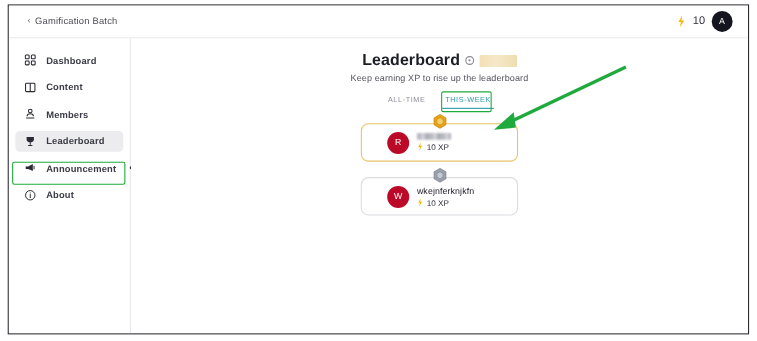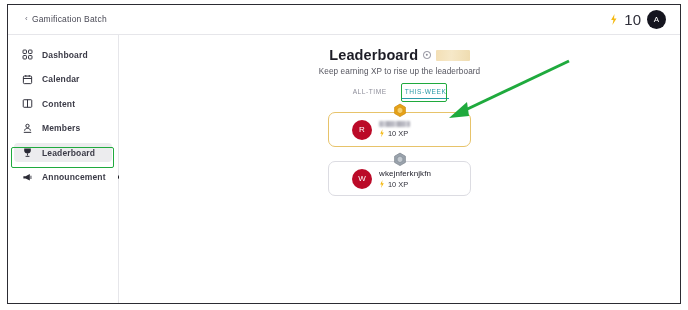--- a/index.html
+++ b/index.html
@@ -63,21 +63,21 @@
     gap: 6px;
   }
   .bolt {
     display: inline-block;
     width: 9px;
     height: 11px;
     background: #f5b912;
     clip-path: polygon(58% 0%, 20% 55%, 46% 55%, 34% 100%, 80% 42%, 52% 42%);
   }
   .xp-count {
-    font-size: 15px;
+    font-size: 10px;
     color: #2f2f3a;
   }
   .avatar-top {
     width: 19px;
     height: 19px;
     border-radius: 50%;
     background: #15151f;
     color: #ffffff;
     font-size: 8px;
     display: flex;
@@ -352,29 +352,20 @@
         <svg width="11" height="11" viewBox="0 0 16 16" fill="none" stroke="#2a2a35" stroke-width="1.4">
           <rect x="1.5" y="1.5" width="5" height="5" rx="1"></rect>
           <rect x="9.5" y="1.5" width="5" height="5" rx="1"></rect>
           <rect x="1.5" y="9.5" width="5" height="5" rx="1"></rect>
           <rect x="9.5" y="9.5" width="5" height="5" rx="1"></rect>
         </svg>
       </span>
       <span class="nav-label">Dashboard</span>
     </div>
 
-    <div class="nav-item">
-      <span class="nav-ico">
-        <svg width="11" height="11" viewBox="0 0 16 16" fill="none" stroke="#2a2a35" stroke-width="1.4">
-          <rect x="2" y="3" width="12" height="11" rx="1.5"></rect>
-          <path d="M2 6.5h12M5.5 1.5v2.5M10.5 1.5v2.5"></path>
-        </svg>
-      </span>
-      <span class="nav-label">Calendar</span>
-    </div>
 
     <div class="nav-item">
       <span class="nav-ico">
         <svg width="11" height="11" viewBox="0 0 16 16" fill="none" stroke="#2a2a35" stroke-width="1.4">
           <rect x="1.8" y="2.5" width="12.4" height="11" rx="1.2"></rect>
           <path d="M8 2.5v11"></path>
         </svg>
       </span>
       <span class="nav-label">Content</span>
     </div>
@@ -405,20 +396,29 @@
       <span class="nav-ico">
         <svg width="11" height="11" viewBox="0 0 16 16" fill="none" stroke="#2a2a35" stroke-width="1.3">
           <path d="M2 6.2h3.2L11.4 3v9.4L5.2 9.6H2z" fill="#2a2a35" stroke="none"></path>
           <path d="M13 5.4v4.8" stroke="#2a2a35"></path>
         </svg>
       </span>
       <span class="nav-label">Announcement</span>
       <span class="dot-badge"></span>
     </div>
 
+    <div class="nav-item">
+      <span class="nav-ico">
+        <svg width="11" height="11" viewBox="0 0 16 16" fill="none" stroke="#2a2a35" stroke-width="1.3">
+          <circle cx="8" cy="8" r="6.2"></circle>
+          <path d="M8 7v4.2M8 4.9v.1" stroke-linecap="round"></path>
+        </svg>
+      </span>
+      <span class="nav-label">About</span>
+    </div>
 
     <div class="annot-box-nav"></div>
   </div>
 
   <div class="main">
 
     <div class="lb-head">
       <div class="lb-title-row">
         <span class="lb-title">Leaderboard</span>
         <span class="info-ico"></span>

